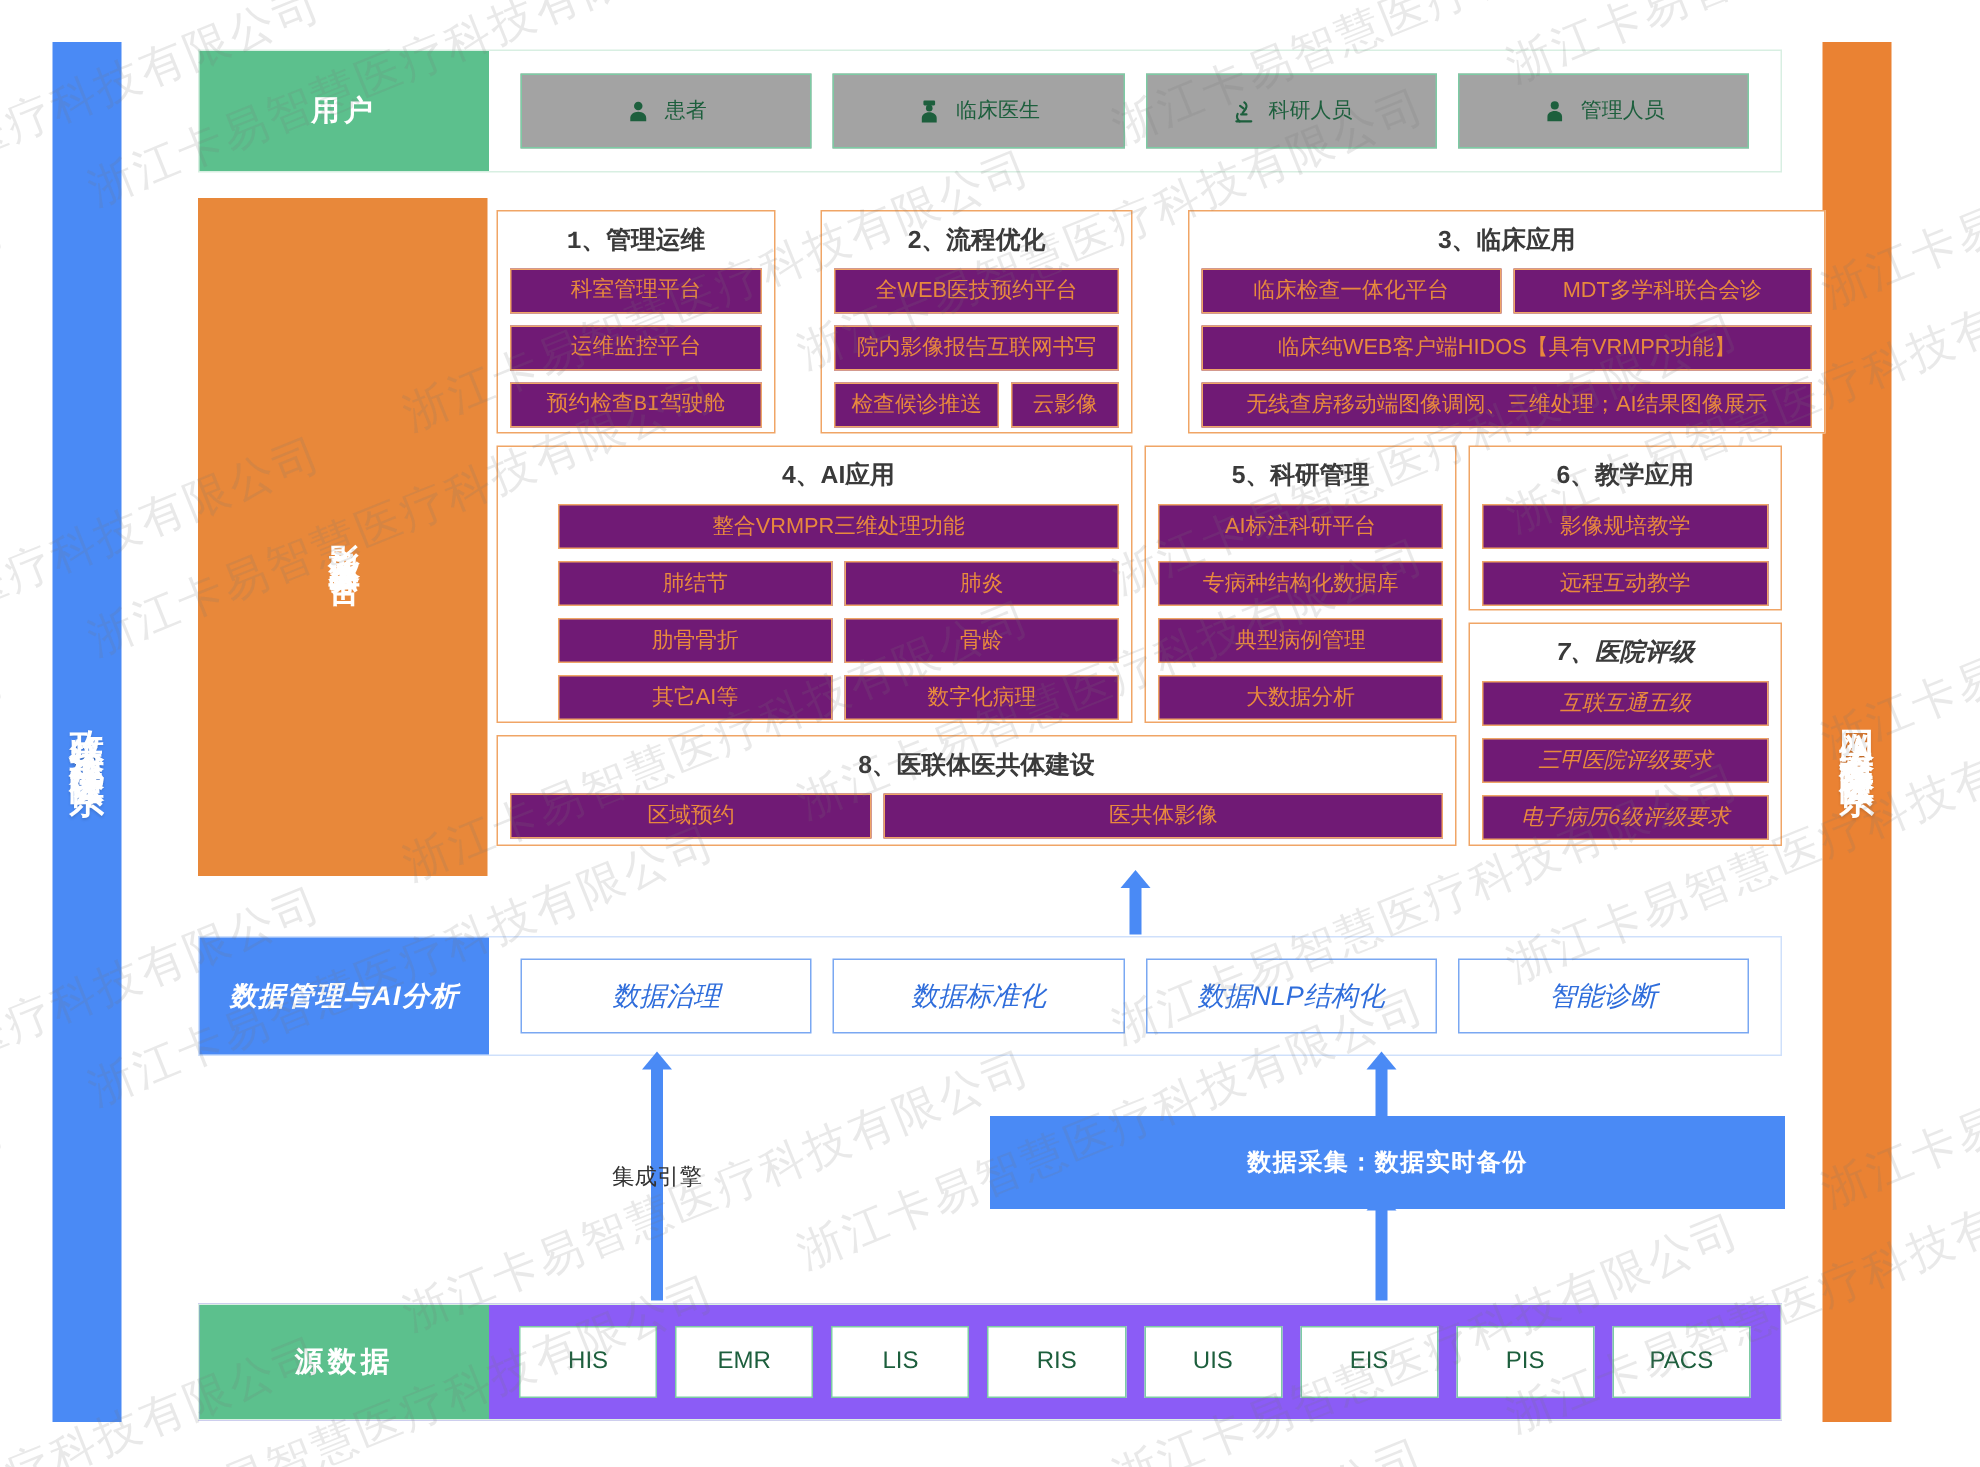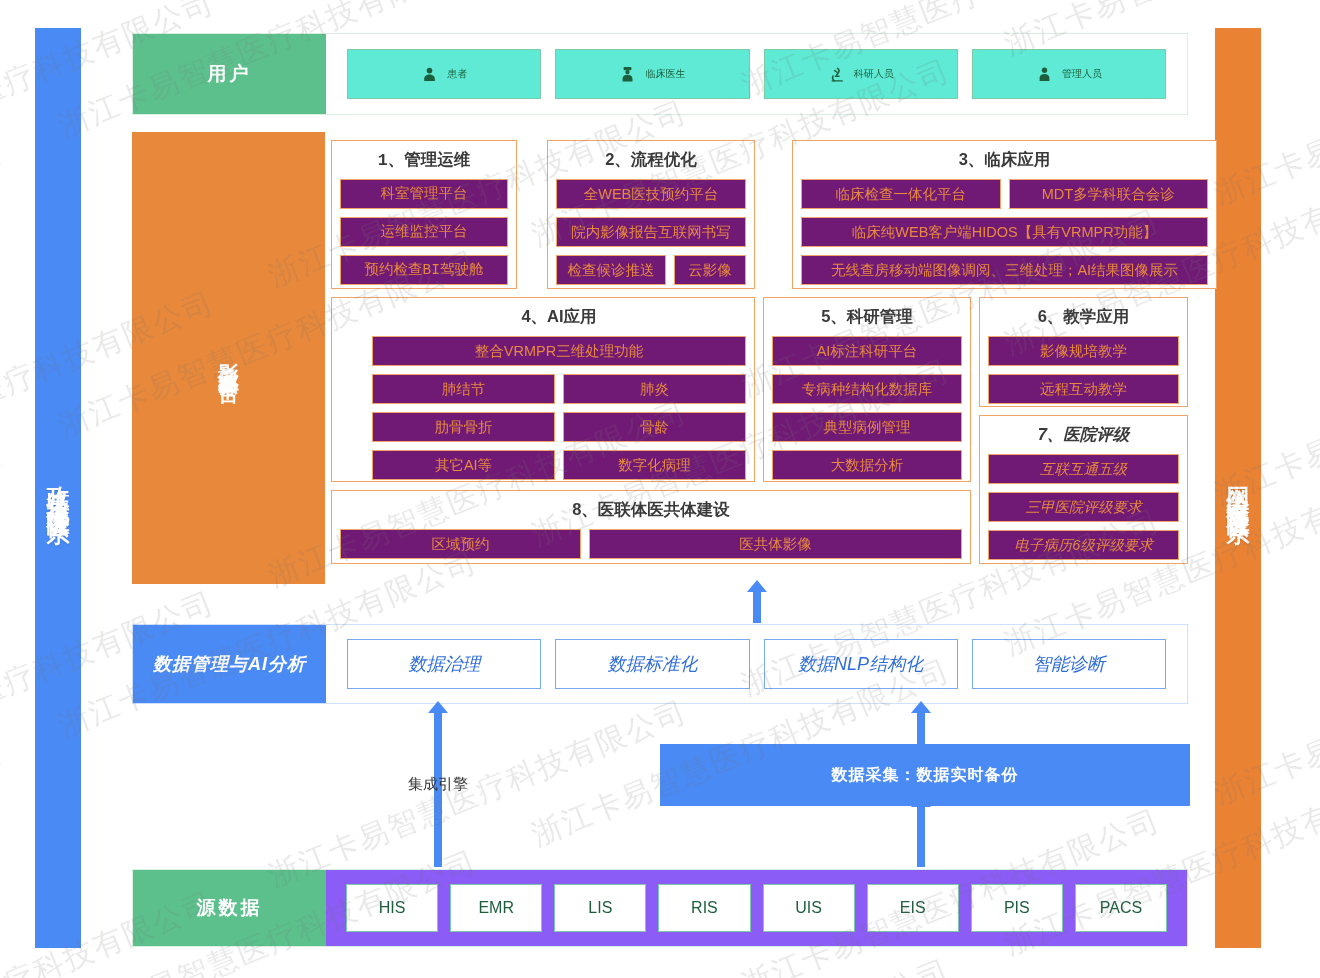--- a/index.html
+++ b/index.html
@@ -45,21 +45,21 @@
 
   
   #users-band{left:132px;top:33px;width:1056px;height:82px;
     border:1px solid #d8efe2;box-sizing:border-box;background:#fff;}
   #users-label{width:193px;height:80px;background:#5cc08d;font-size:19px;letter-spacing:3px;}
   #users-items{position:absolute;left:193px;top:0;width:861px;height:80px;
      display:flex;align-items:center;justify-content:space-between;padding:0 14px;box-sizing:border-box;}
   .user-box{
     flex:1;margin:0 7px;height:50px;border:1px solid #7dcba4;box-sizing:border-box;
     display:flex;align-items:center;justify-content:center;gap:9px;
-    color:#1d5f3d;font-size:10px;background:#5eead4;
+    color:#1d5f3d;font-size:14px;background:#a3a3a3;
   }
   .user-box svg{display:block;}
 
   
   #mid-band{left:132px;top:132px;width:1056px;height:452px;background:#fff;}
   #mid-label{width:193px;height:452px;background:#e8883a;font-size:21px;letter-spacing:4px;}
   #mid-content{position:absolute;left:199px;top:0;width:857px;height:452px;}
 
   .grp{position:absolute;border:1.5px solid #f0a566;box-sizing:border-box;background:#fff;}
   .grp-title{text-align:center;color:#3a3a3a;font-size:16.5px;font-weight:bold;margin-top:8px;}

